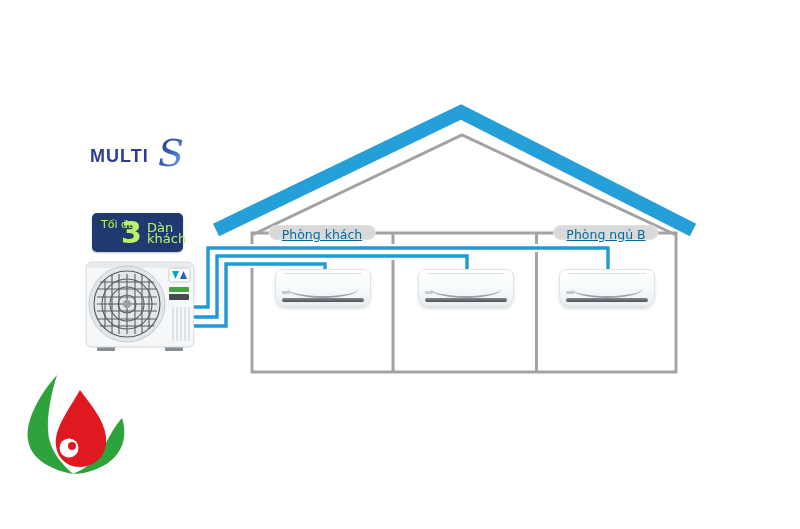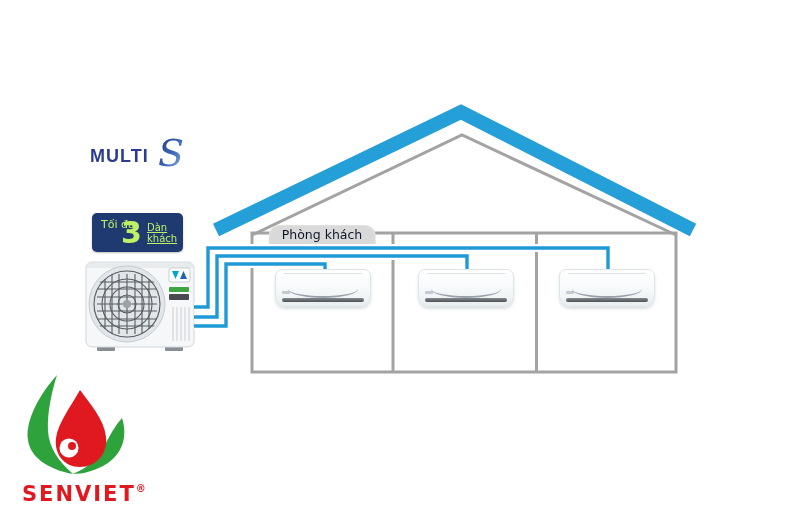--- a/index.html
+++ b/index.html
@@ -13,27 +13,27 @@
   #multi-s{left:88px;top:134px;width:120px;height:42px;}
 
   
   #badge{
     left:92px;top:213px;width:91px;height:39px;border-radius:5px;
     background:var(--badge-bg,#1e3a70);color:#bef264;
     box-shadow:0 1px 2px rgba(0,0,0,.25);
   }
   #badge .prefix{position:absolute;left:9px;top:5px;font-size:11px;}
   #badge .big-number{position:absolute;left:29px;top:4px;font-size:30px;font-weight:bold;line-height:31px;}
-  #badge .unit-words{position:absolute;left:55px;top:9px;font-size:10px;line-height:11px;text-decoration:underline;}
+  #badge .unit-words{position:absolute;left:55px;top:9px;font-size:13px;line-height:11px;}
 
   
   .room-pill{
-    top:225px;height:32px;line-height:20px;padding:0 13px;border-radius:11px;
-    background:var(--pill-bg,#d9d9d9);color:#0f172a;font-size:12.5px;white-space:nowrap;
-    transform:translateX(-50%);box-shadow:inset 0 0 2px rgba(255,255,255,.8);
+    top:225px;height:15px;line-height:20px;padding:0 13px;border-radius:11px;
+    background:var(--pill-bg,#d9d9d9);color:#0369a1;font-size:12.5px;white-space:nowrap;
+    transform:translateX(-50%);box-shadow:inset 0 0 2px rgba(255,255,255,.8);text-decoration:underline;
   }
   #pill-1{left:322px;} #pill-2{left:465px;} #pill-3{left:606px;}
 
   
   .indoor-unit{
     width:94px;height:36px;top:269px;
     background:linear-gradient(180deg,#ffffff 0%,#f6f9fa 55%,#e8edf0 100%);
     border:1px solid #dfe4e7;border-radius:7px 7px 11px 11px;
     box-shadow:0 2px 3px rgba(90,110,120,.22);
   }
@@ -144,20 +144,21 @@
       <path d="M87 12 h7 l-3.5 8 z" fill="#00a8c6"></path>
       <path d="M95 20 h7 l-3.5 -8 z" fill="#1f66b0"></path>
     </g>
     <g>
       <rect x="84" y="28" width="20" height="5" rx="1" fill="#3fa53f"></rect>
       <rect x="84" y="35" width="20" height="6" rx="1" fill="#474b4f"></rect>
     </g>
   </svg>
 
   <div id="pill-1" class="abs room-pill">Phòng khách</div>
+  <div id="pill-3" class="abs room-pill">Phòng ngủ B</div>
 
   <div id="indoor-1" class="abs indoor-unit">
     <div class="unit-top-line"></div>
     <div class="unit-logo-dot"></div>
     <div class="unit-swoosh"></div>
     <div class="unit-slot"></div>
   </div>
   <div id="indoor-2" class="abs indoor-unit">
     <div class="unit-top-line"></div>
     <div class="unit-logo-dot"></div>
@@ -188,17 +189,14 @@
     <g style="fill:var(--green,#2ea33c);">
       <path d="M39 1 C22 20 7 46 10 66 C12 82 28 95 55 100 C40 87 31 73 30 57 C29 38 34 17 39 1 Z"></path>
       <path d="M104 44 C110 63 104 79 90 89 C78 97 64 100 55 100 C69 94 80 85 86 73 C91 62 97 52 104 44 Z"></path>
     </g>
     <g>
       <path style="fill:var(--red,#e01820);" d="M62 16 C72 30 86 45 88 63 C90 81 77 93 62 93 C46 93 36 80 38 64 C40 49 53 32 62 16 Z"></path>
       <circle cx="51" cy="74" r="9.5" fill="#ffffff"></circle>
       <circle cx="54" cy="72" r="4" style="fill:var(--red,#e01820);"></circle>
     </g>
   </svg>
-  <div id="senviet-name" class="abs">
-    <span>SENVIET</span><sup>®</sup>
-  </div>
 
 </div>
 
 </body></html>

